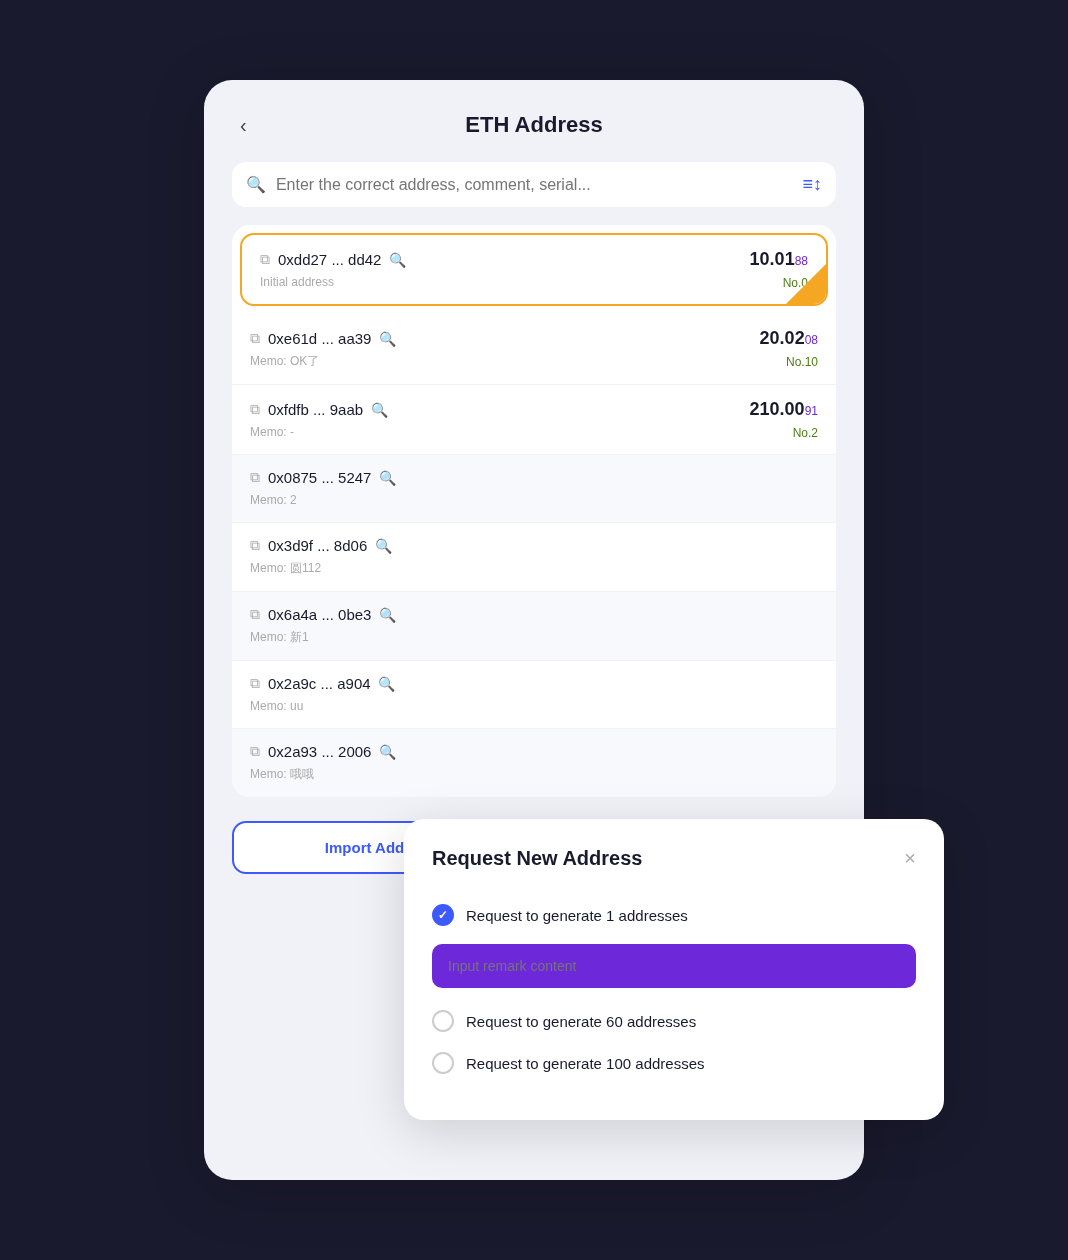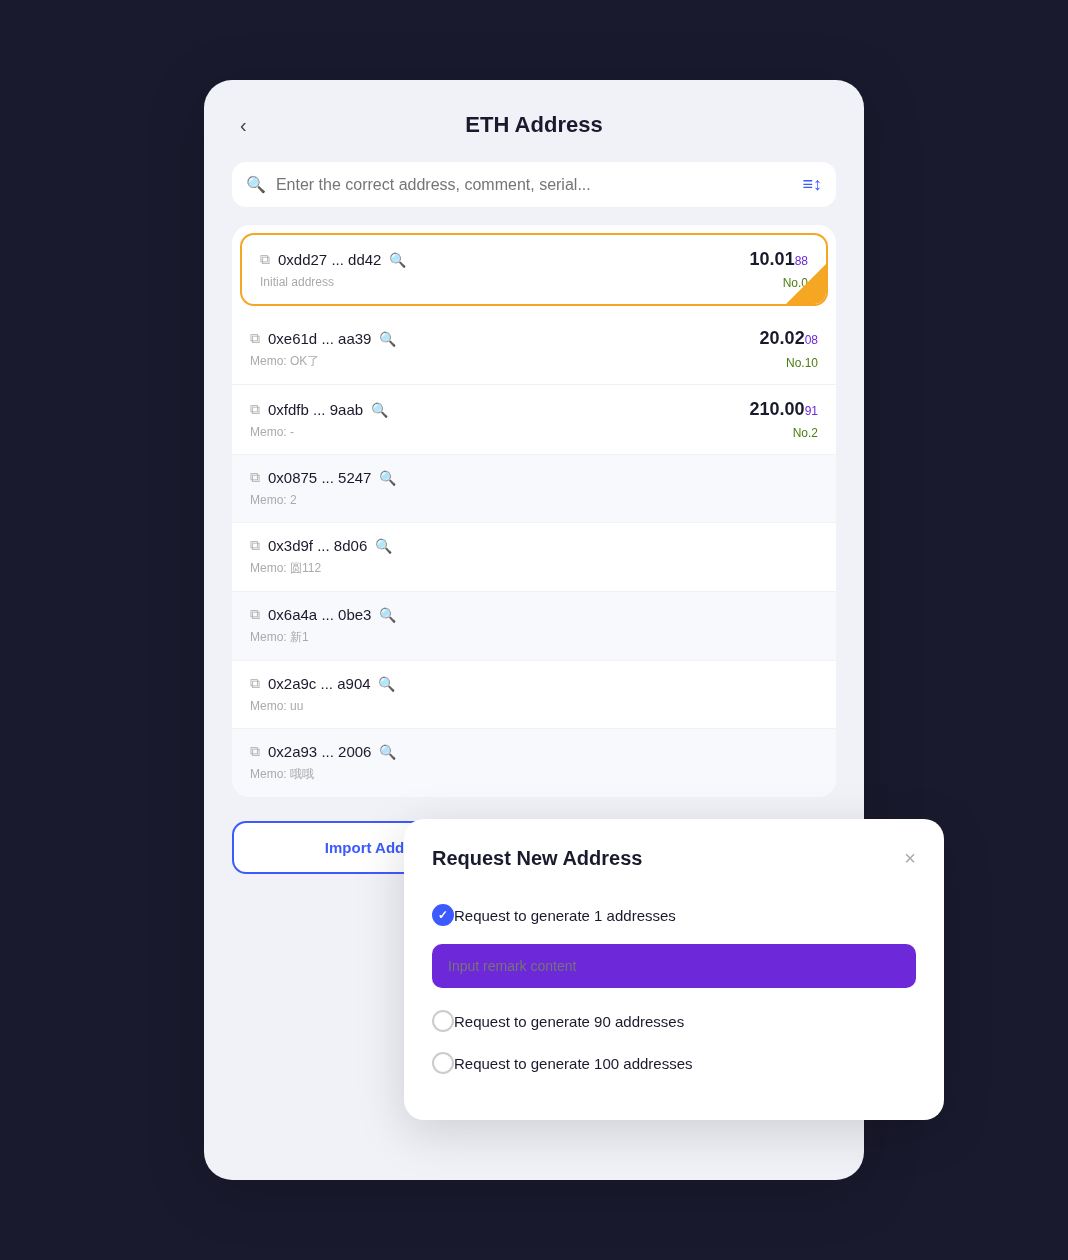--- a/index.html
+++ b/index.html
@@ -247,20 +247,21 @@
       background: none;
       border: none;
       font-size: 20px;
       color: #aaa;
       cursor: pointer;
     }
 
     .radio-option {
       display: flex;
       align-items: center;
+      gap: 12px;
       padding: 10px 0;
       font-size: 15px;
       color: #1a1a2e;
       cursor: pointer;
     }
 
     .radio-circle {
       width: 22px;
       height: 22px;
       border-radius: 50%;
@@ -337,21 +338,21 @@
       <div class="address-top">
         <div class="address-left">
           <span class="copy-icon">⧉</span>
           <span class="address-text">0xe61d ... aa39</span>
           <span class="search-addr-icon">🔍</span>
         </div>
         <div class="amount-wrap">
           <span class="amount-main">20.02<span class="amount-sub">08</span></span>
         </div>
       </div>
-      <div style="display:flex; justify-content:space-between; align-items:flex-end;">
+      <div style="display:flex; justify-content:space-between; align-items:flex-start;">
         <span class="memo">Memo: OK了</span>
         <span class="no-label">No.10</span>
       </div>
     </div>
 
     <div class="address-item">
       <div class="address-top">
         <div class="address-left">
           <span class="copy-icon">⧉</span>
           <span class="address-text">0xfdfb ... 9aab</span>
@@ -441,21 +442,21 @@
     </div>
 
     
     <input class="remark-input" type="text" placeholder="Input remark content" style="">
 
     
 
     
     <div class="radio-option">
       <div class="radio-circle"></div>
-      <span>Request to generate 90 addresses</span>
+      <span>Request to generate 60 addresses</span>
     </div>
 
     
     <div class="radio-option">
       <div class="radio-circle"></div>
       <span>Request to generate 100 addresses</span>
     </div>
   </div>
 </div>
 

